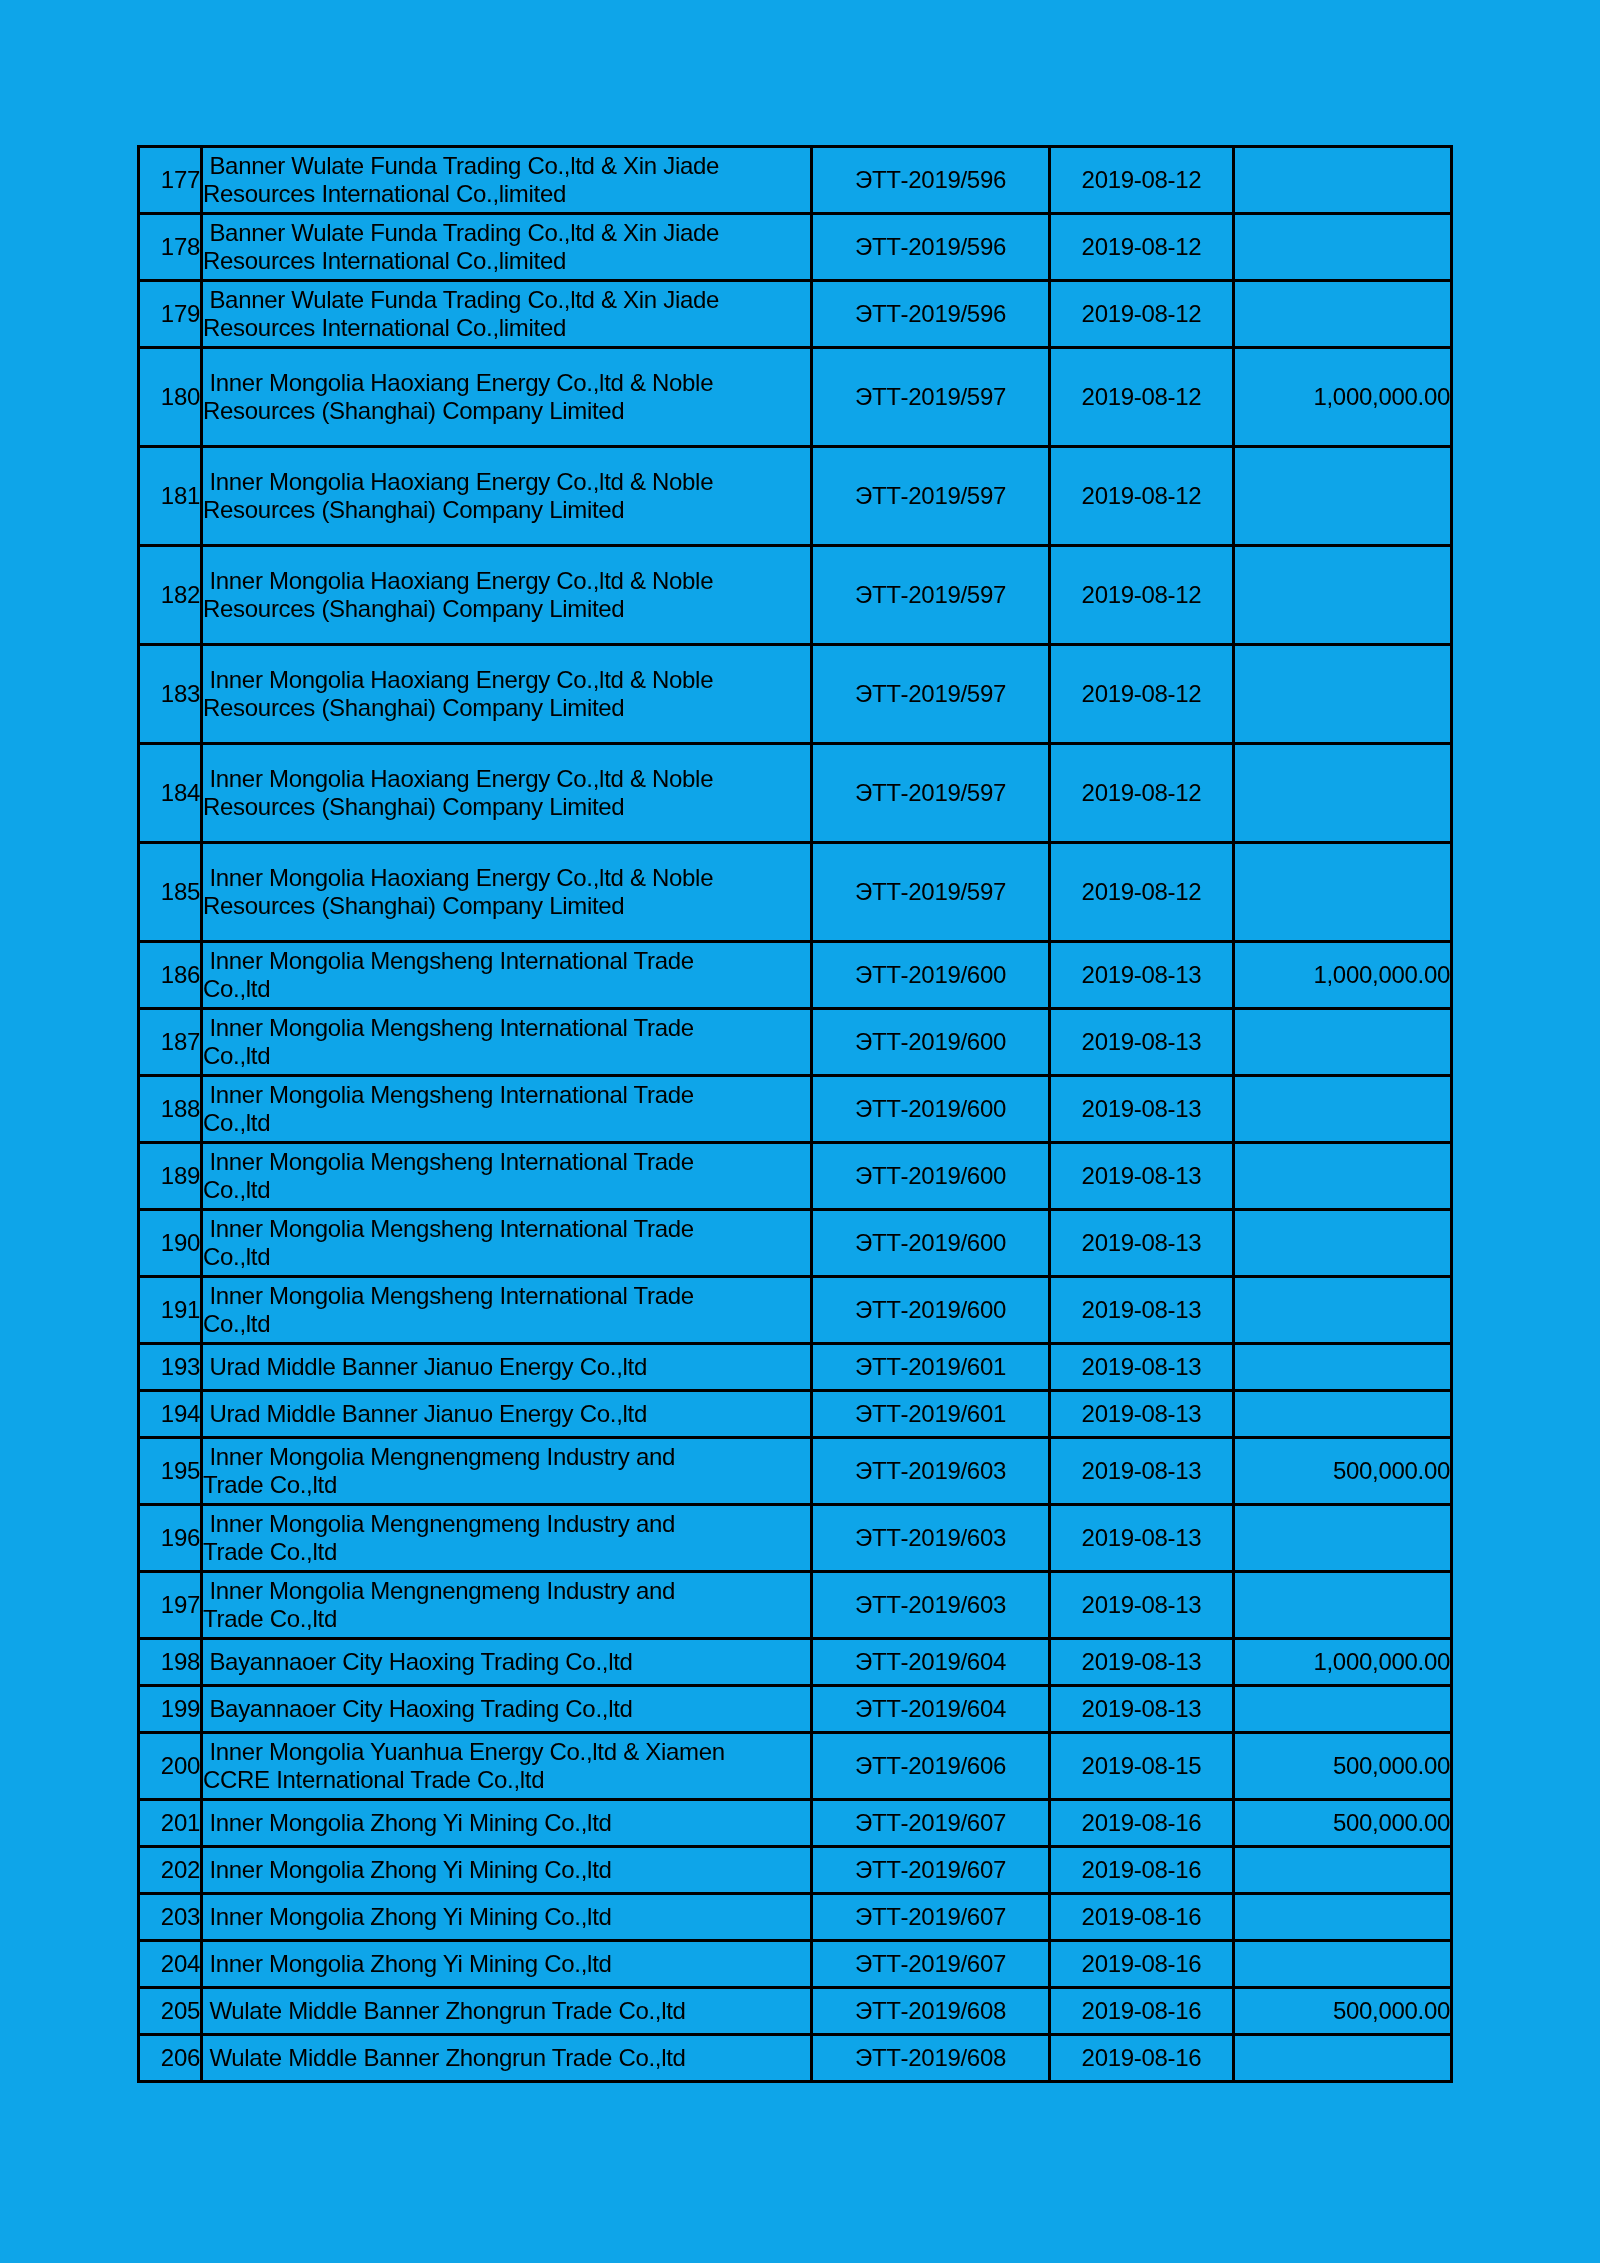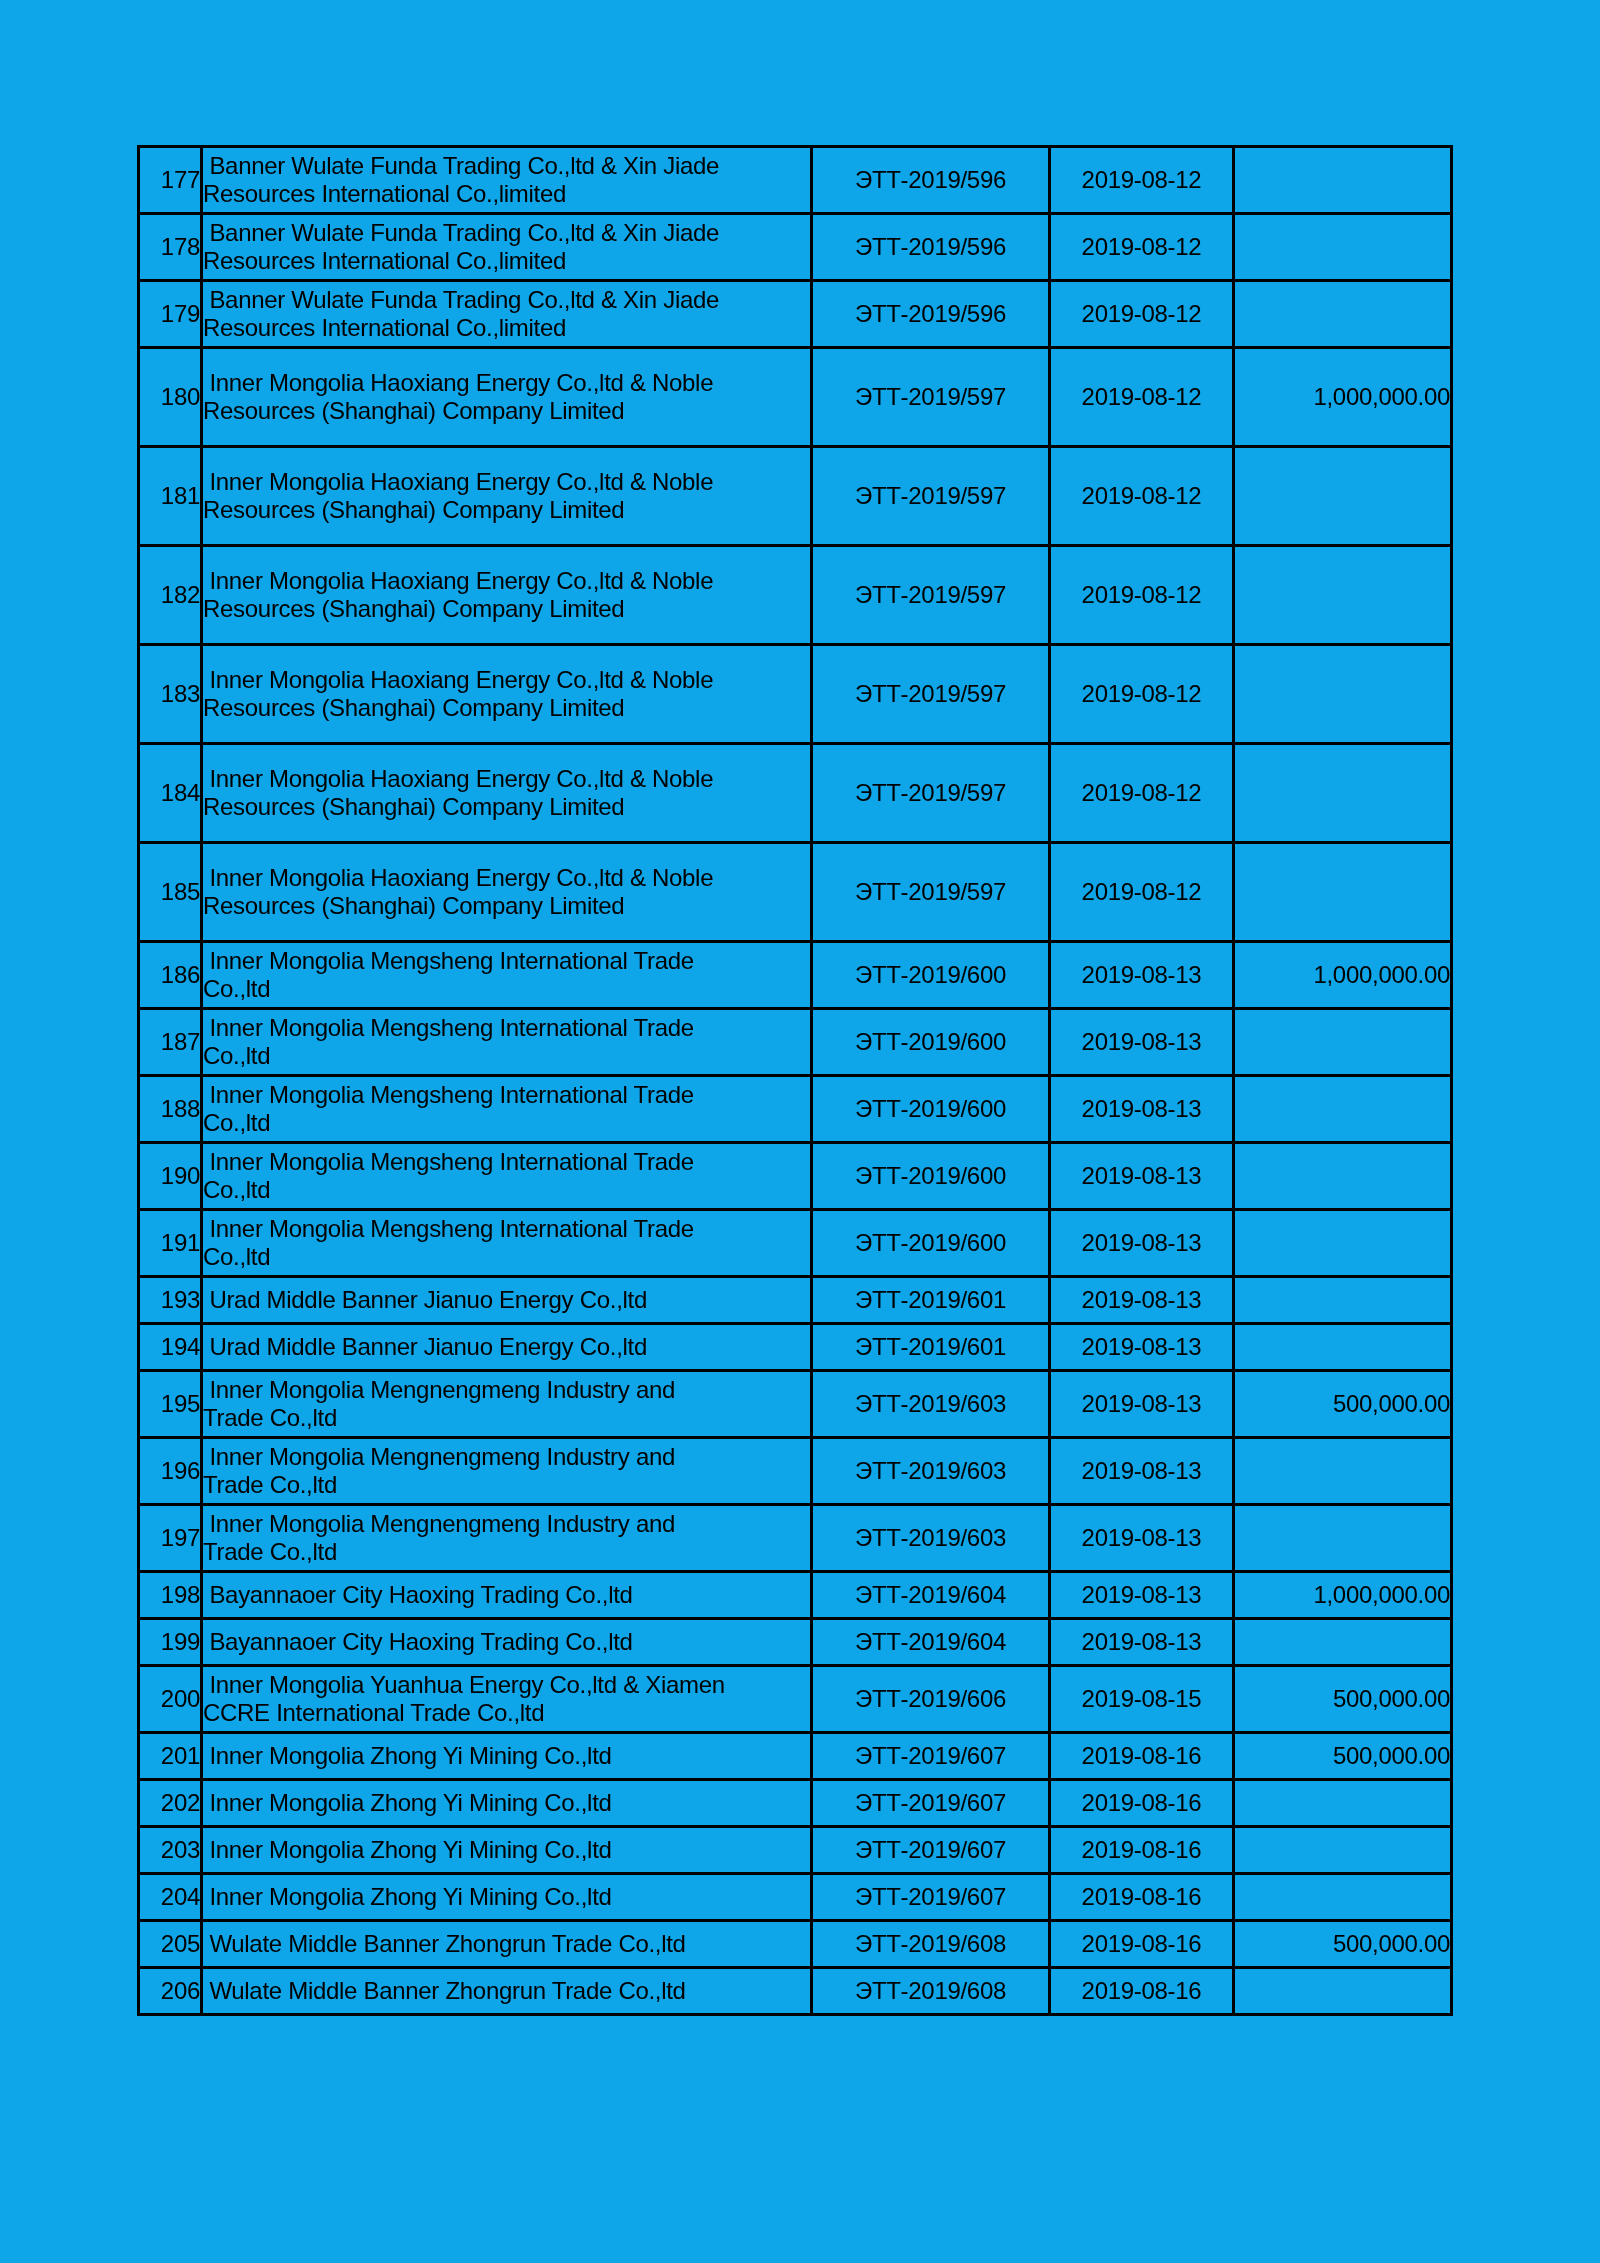--- a/index.html
+++ b/index.html
@@ -140,20 +140,28 @@
   </tr>
         <tr class="r-2line">
     <td class="c-num">188</td>
     <td class="c-company"> Inner Mongolia Mengsheng International Trade
 Co.,ltd</td>
     <td class="c-contract">ЭТТ-2019/600</td>
     <td class="c-date">2019-08-13</td>
     <td class="c-amount"></td>
   </tr>
         <tr class="r-2line">
+    <td class="c-num">189</td>
+    <td class="c-company"> Inner Mongolia Mengsheng International Trade
+Co.,ltd</td>
+    <td class="c-contract">ЭТТ-2019/600</td>
+    <td class="c-date">2019-08-13</td>
+    <td class="c-amount"></td>
+  </tr>
+        <tr class="r-2line">
     <td class="c-num">190</td>
     <td class="c-company"> Inner Mongolia Mengsheng International Trade
 Co.,ltd</td>
     <td class="c-contract">ЭТТ-2019/600</td>
     <td class="c-date">2019-08-13</td>
     <td class="c-amount"></td>
   </tr>
         <tr class="r-2line">
     <td class="c-num">191</td>
     <td class="c-company"> Inner Mongolia Mengsheng International Trade

